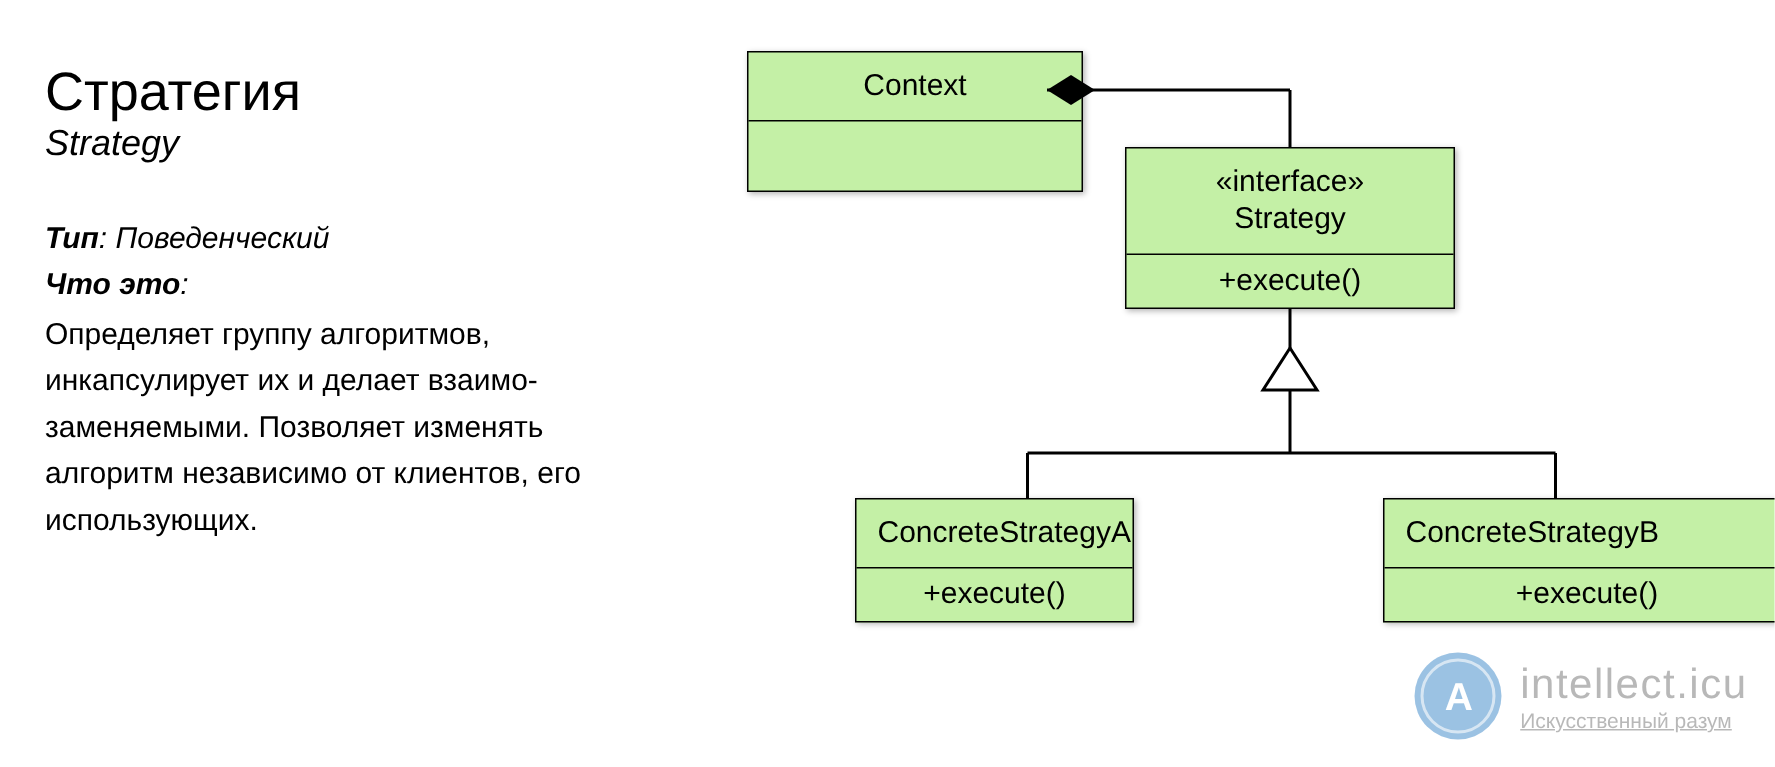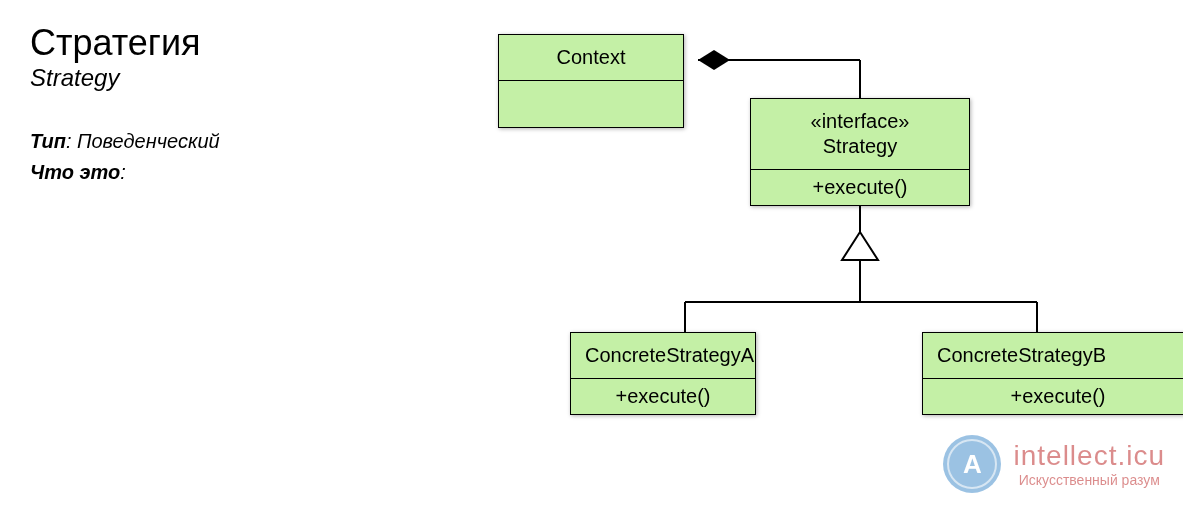--- a/index.html
+++ b/index.html
@@ -10,21 +10,21 @@
   }
   .page {
     position: relative;
     width: 1183px;
     height: 511px;
     overflow: hidden;
   }
   .text-col {
     position: absolute;
     left: 30px;
-    top: 24px;
+    top: 42px;
     width: 390px;
   }
   .title {
     font-size: 36px;
     font-weight: 400;
     margin: 0 0 2px 0;
     line-height: 1.05;
   }
   .subtitle {
     font-size: 24px;
@@ -88,44 +88,45 @@
     background: #3a87c8;
     display: flex; align-items: center; justify-content: center;
     color: #fff; font-size: 26px; font-weight: 700;
     position: relative;
   }
   .wm-ring {
     position: absolute; inset: 4px;
     border: 2px solid rgba(255,255,255,0.6);
     border-radius: 50%;
   }
-  .wm-text { color: #b91c1c; text-align: center; }
+  .wm-text { color: #737373; }
   .wm-brand { font-size: 28px; letter-spacing: 1px; }
-  .wm-tag { font-size: 14px; }
+  .wm-tag { font-size: 14px; text-decoration: underline; }
 </style>
 </head>
 <body>
 
 <div class="page">
 
   <div class="text-col">
     <h1 class="title">Стратегия</h1>
     <div class="subtitle">Strategy</div>
 
     <div class="meta-line">
       <span class="meta-label">Тип</span><span>: Поведенческий</span>
     </div>
     <div class="meta-line">
       <span class="meta-label">Что это</span><span>:</span>
     </div>
+    <div class="desc">Определяет группу алгоритмов, инкапсулирует их и делает взаимо-заменяемыми. Позволяет изменять алгоритм независимо от клиентов, его использующих.</div>
   </div>
 
   <div class="diagram">
 
-    <div class="node" style="left:28px; top:14px; width:186px;">
+    <div class="node" style="left:28px; top:14px; width:224px;">
       <div class="head">Context</div>
       <div class="body" style="min-height:46px;"></div>
     </div>
 
     <div class="node" style="left:280px; top:78px; width:220px;">
       <div class="head">
         <span class="stereotype">«interface»</span>
         <span>Strategy</span>
       </div>
       <div class="body">+execute()</div>

